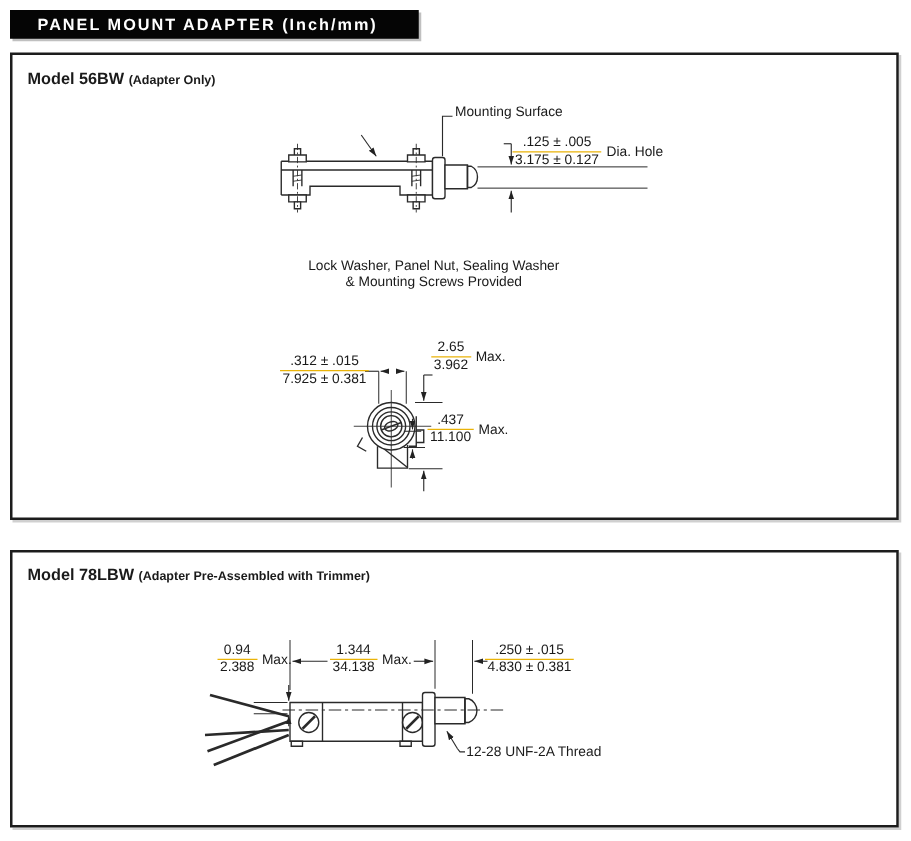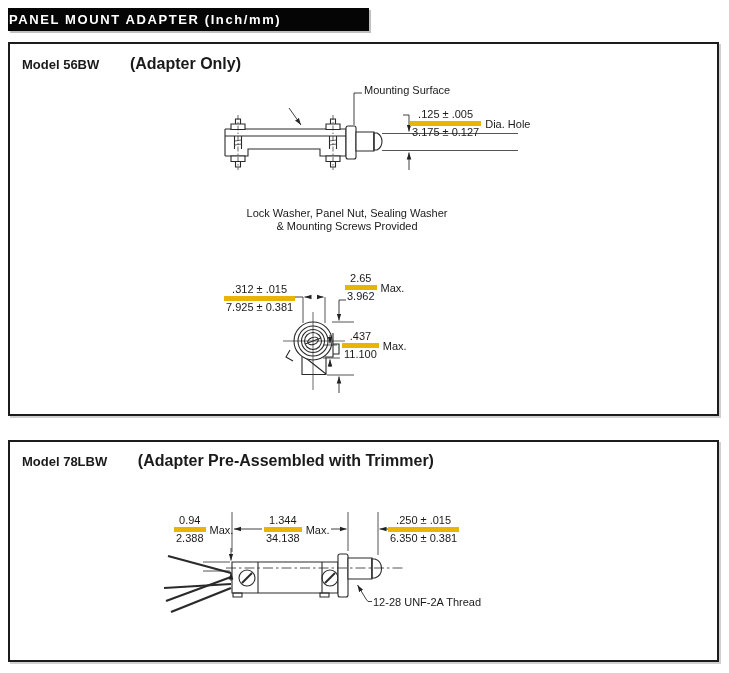--- a/index.html
+++ b/index.html
@@ -2,40 +2,40 @@
 <html><head>
 <meta charset="utf-8">
 <style>
   html,body{margin:0;padding:0;background:#e8e8e8;}
   .page{
     position:relative;width:729px;height:673px;background:#ffffff;
     font-family:"Liberation Sans","DejaVu Sans",sans-serif;color:#1a1a1a;
     overflow:hidden;
   }
   .titlebar{
-    position:absolute;left:8px;top:8px;width:361px;height:23px;
+    position:absolute;left:8px;top:8px;width:327px;height:23px;
     background:#050505;color:#ffffff;display:flex;align-items:center;
-    padding-left:1px;box-sizing:border-box;
+    padding-left:22px;box-sizing:border-box;
     font-size:13px;font-weight:bold;letter-spacing:1.6px;
     box-shadow:2px 2px 0 rgba(140,140,140,.55);
   }
   .panel{
     position:absolute;left:8px;width:711px;border:2px solid #1c1c1c;
     background:#fff;box-sizing:border-box;
     box-shadow:2px 2px 0 rgba(150,150,150,.45);
   }
   .panel.p1{top:42px;height:374px;}
   .panel.p2{top:440px;height:222px;}
   .model{position:absolute;font-size:13px;font-weight:bold;white-space:nowrap;z-index:3;}
-  .model .note{font-size:16px;font-weight:bold;margin-left:27px;}
+  .model .note{font-size:10px;font-weight:bold;}
   .lbl{position:absolute;font-size:11px;line-height:13px;white-space:nowrap;z-index:3;}
   .lbl.center{white-space:normal;text-align:center;}
   .dim{position:absolute;display:flex;align-items:center;gap:4px;z-index:3;white-space:nowrap;}
   .frac{display:inline-block;text-align:center;font-size:11px;line-height:13px;}
-  .fr-top{display:block;border-bottom:5px solid #eab308;padding:0 2px;}
+  .fr-top{display:block;border-bottom:1px solid #eab308;padding:0 2px;}
   .fr-bot{display:block;padding:0 2px;}
   .suffix{font-size:11px;}
   svg.art{position:absolute;left:0;top:0;z-index:2;}
   svg.art *{vector-effect:non-scaling-stroke;}
 </style>
 </head>
 <body>
 
 <div class="page">
 
@@ -240,19 +240,19 @@
     <span class="frac">
       <span class="fr-top">1.344</span>
       <span class="fr-bot">34.138</span>
     </span>
     <span class="suffix">Max.</span>
   </div>
 
   <div class="dim" style="left:388px;top:514px">
     <span class="frac">
       <span class="fr-top">.250 ± .015</span>
-      <span class="fr-bot">6.350 ± 0.381</span>
+      <span class="fr-bot">4.830 ± 0.381</span>
     </span>
   </div>
 
   <div class="lbl" style="left:373px;top:596px">12-28 UNF-2A Thread</div>
 
 </div>
 
 </body></html>

